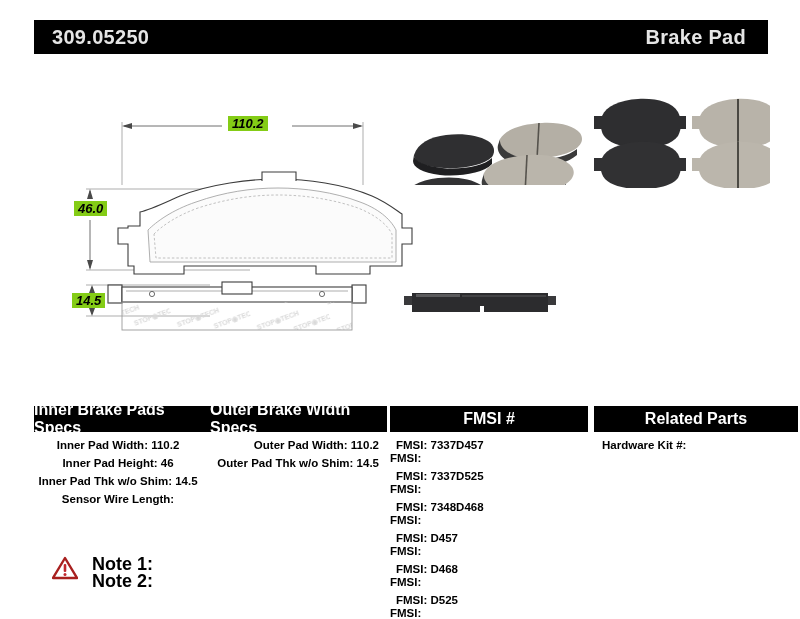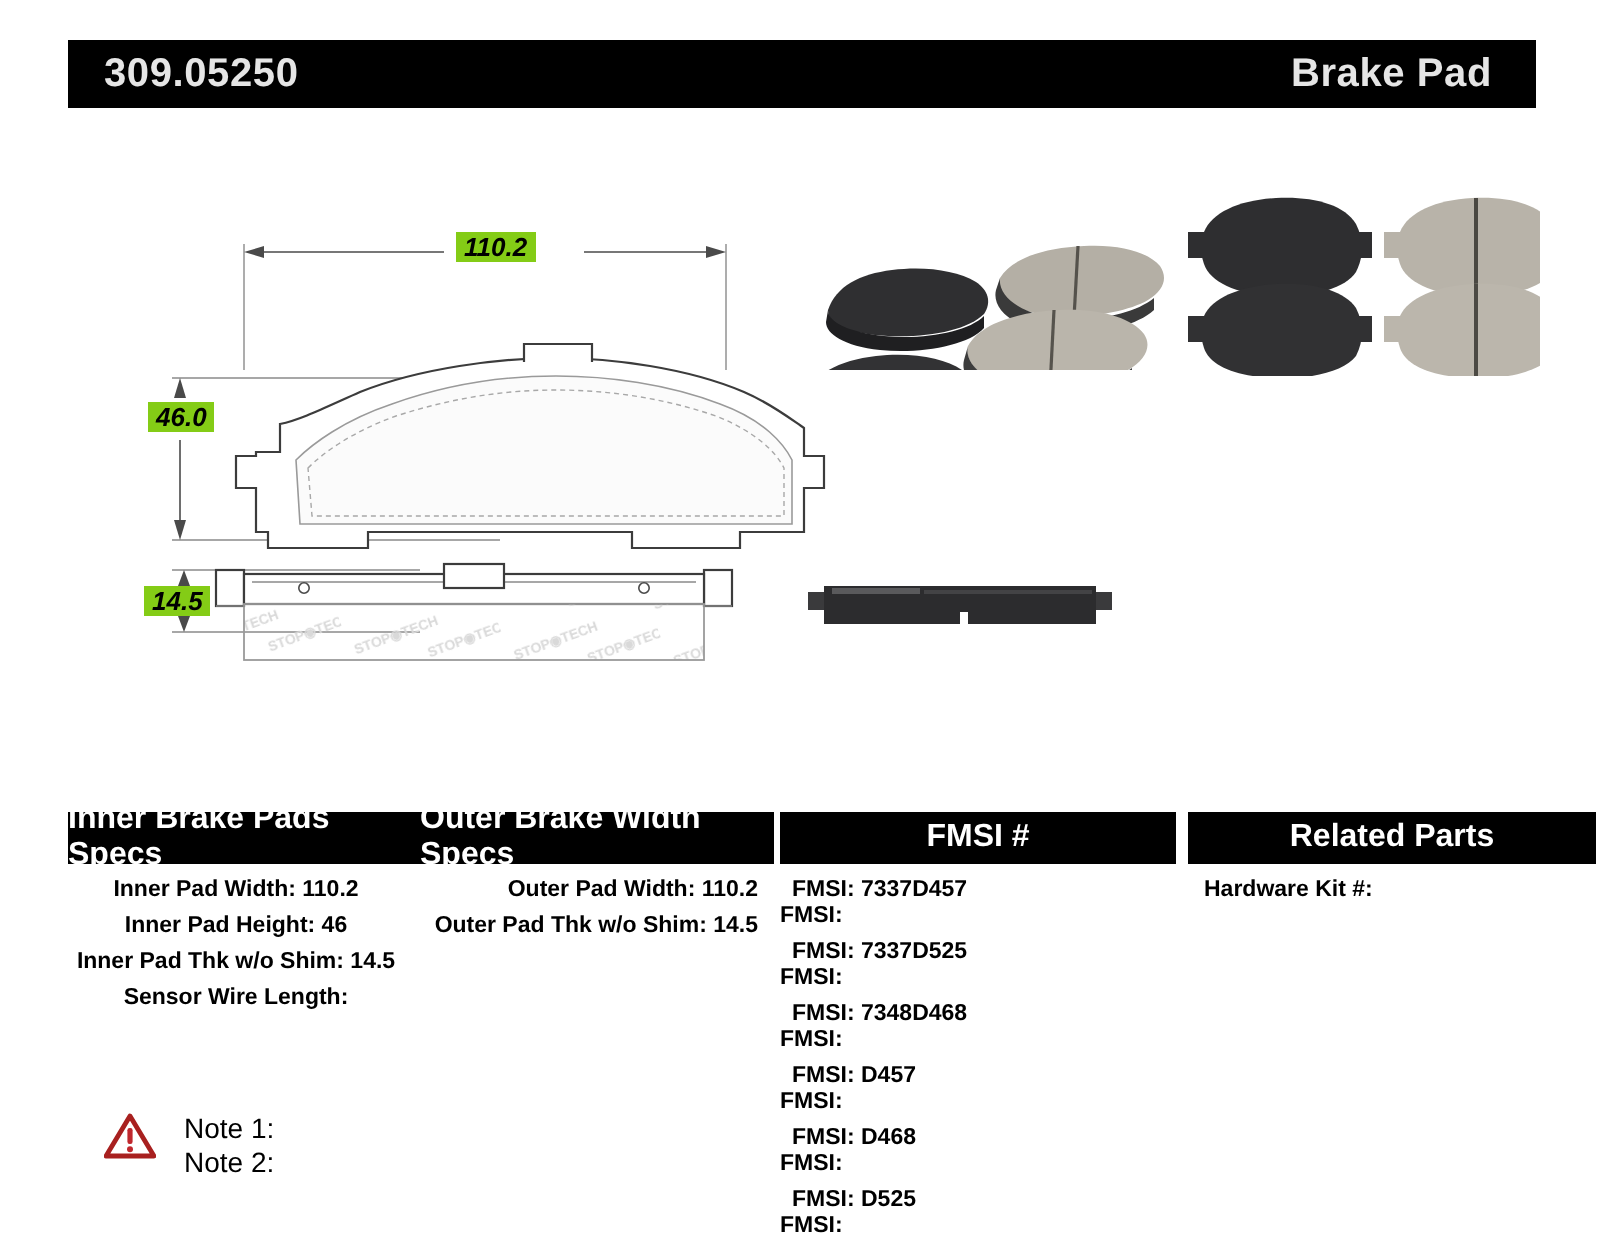--- a/index.html
+++ b/index.html
@@ -63,21 +63,21 @@
   .fmsi-row{display:flex;line-height:13px;padding:2.5px 0;flex-direction:column;}
   .fmsi-a{width:96px;padding-left:6px;box-sizing:border-box;}
   .fmsi-b{width:84px;}
 
   #body-related{left:594px;width:174px;padding-left:8px;box-sizing:border-box;}
   #body-related .row{line-height:13px;padding:2.5px 0;}
 
   
   .notes{position:absolute;left:52px;top:556px;display:flex;align-items:flex-start;}
   .warn-icon{width:26px;height:24px;margin-right:14px;flex:none;}
-  .note-lines{font-size:14px;font-weight:normal;line-height:17px;text-align:right;}
+  .note-lines{font-size:18px;font-weight:bold;line-height:17px;text-align:right;}
 </style>
 </head>
 <body>
 
 <div class="page">
 
   <div class="hdr-bar" id="hdr-left">
     <span class="hdr-text">309.05250</span>
   </div>
   <div class="hdr-bar" id="hdr-right">

